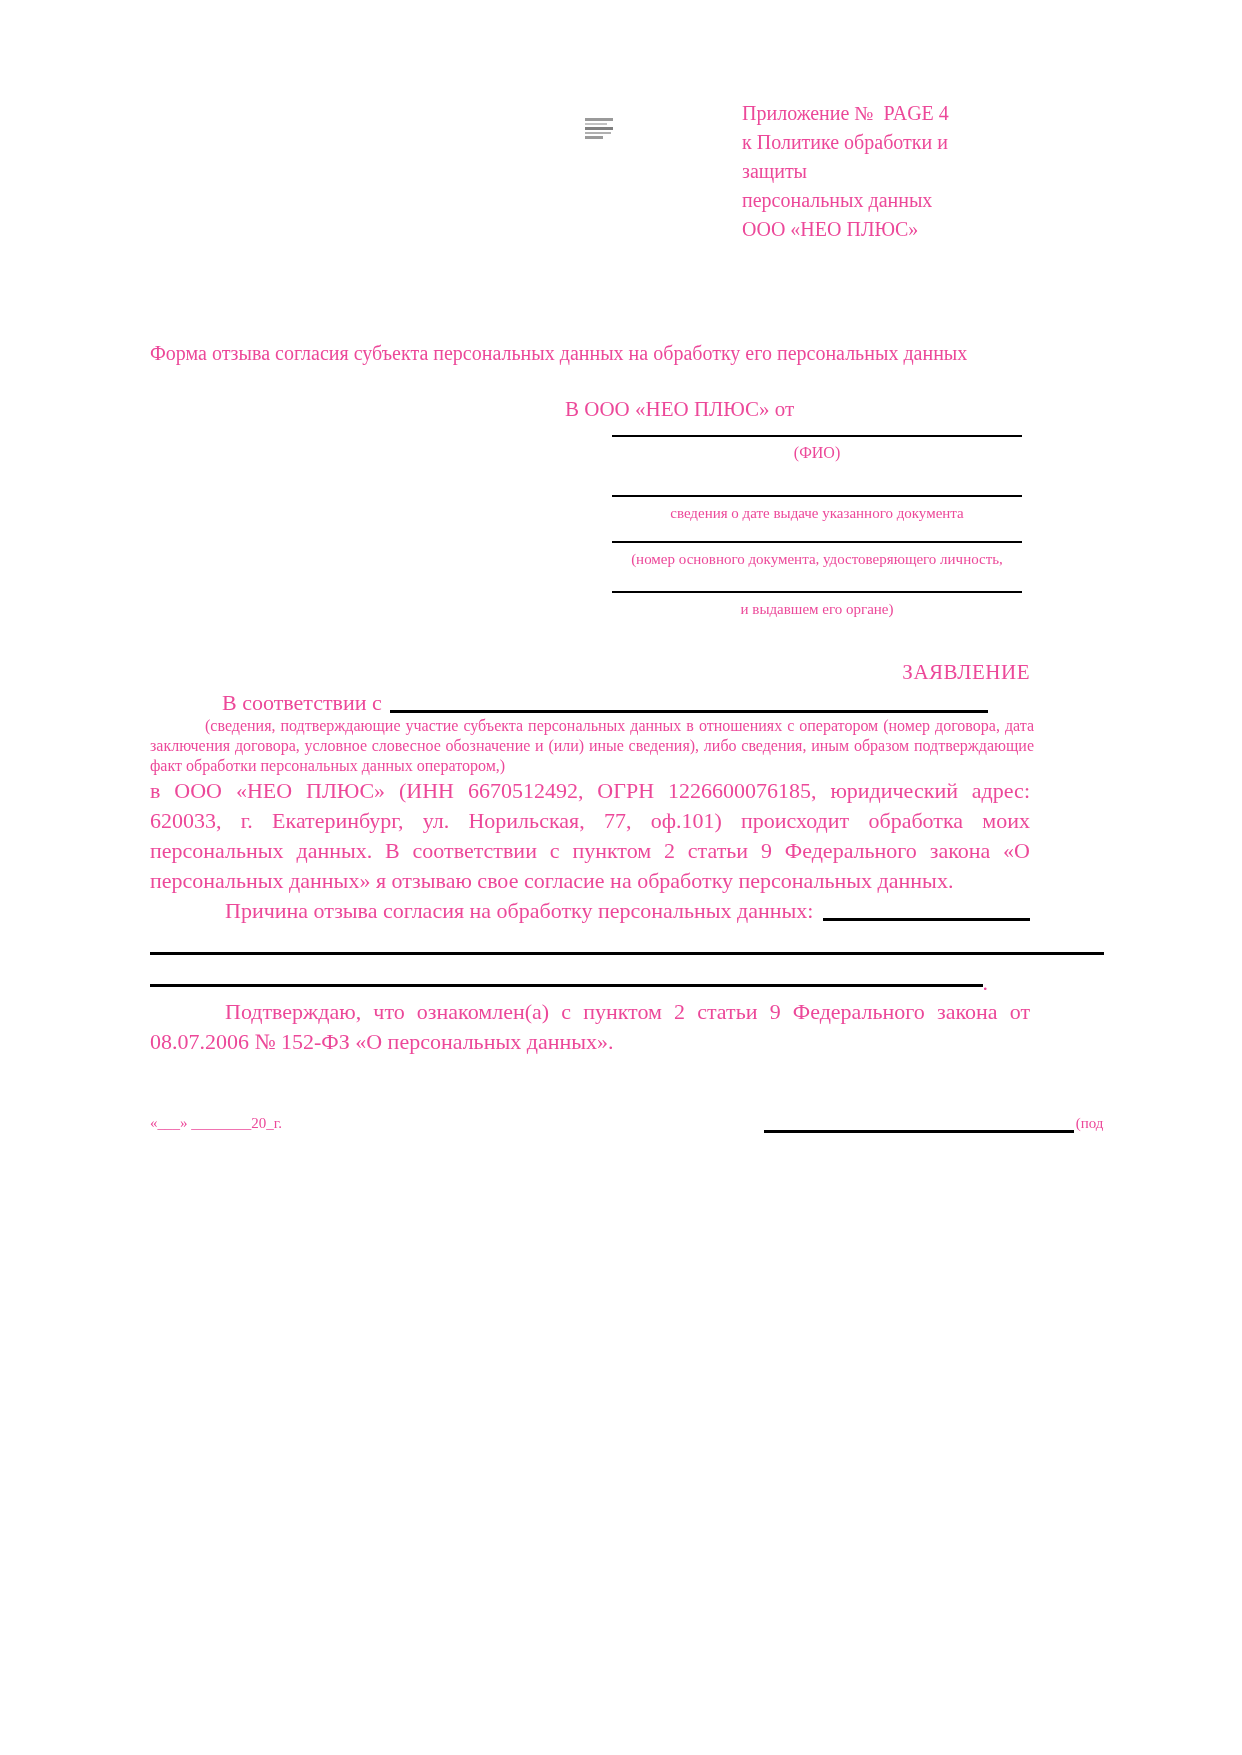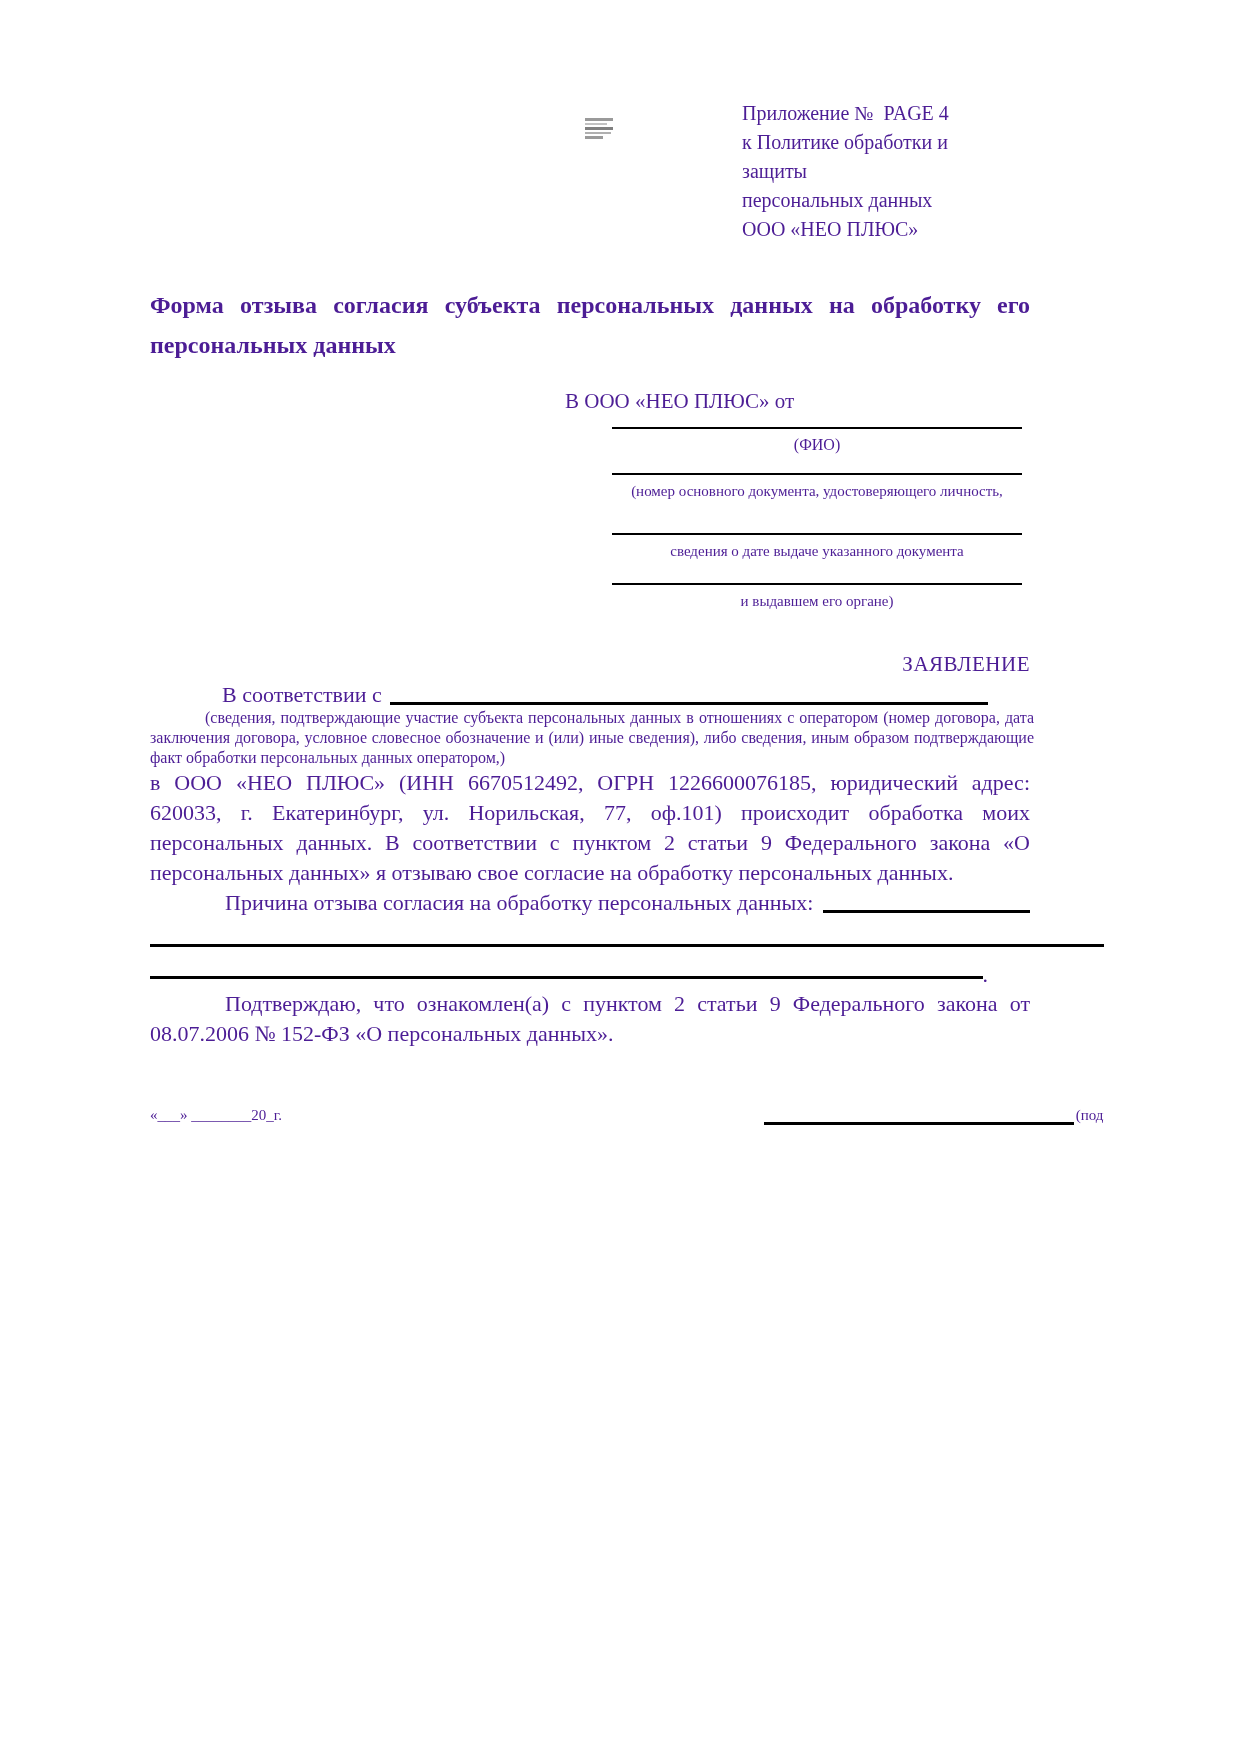--- a/index.html
+++ b/index.html
@@ -1,37 +1,37 @@
 <!DOCTYPE html>
 <html><head>
 <meta charset="utf-8">
 <style>
   * { margin:0; padding:0; box-sizing:border-box; }
   html,body { background:#ffffff; }
   .page {
     position:relative;
     width:1104px; height:1755px;
     background:#fff;
-    color:#4c1d95;
+    color:#ec4899;
     font-family:"Liberation Serif","DejaVu Serif",serif;
     padding:0 116px 0 150px;
     overflow:hidden;
   }
   
   .artifact { position:absolute; left:585px; top:118px; width:30px; height:24px; }
   .artifact i { display:block; margin-bottom:2px; }
   .artifact i:nth-child(1){ height:3px; width:28px; background:#9a9a9a; }
   .artifact i:nth-child(2){ height:2px; width:22px; background:#c2c2c2; }
   .artifact i:nth-child(3){ height:3px; width:28px; background:#808080; }
   .artifact i:nth-child(4){ height:2px; width:26px; background:#b0b0b0; }
   .artifact i:nth-child(5){ height:3px; width:18px; background:#9a9a9a; }
 
   .header-right { margin-top:99px; margin-left:592px; font-size:20px; line-height:29px; }
 
-  .title { margin-top:41px; width:880px; font-size:24px; font-weight:bold; line-height:40px; text-align:justify; }
+  .title { margin-top:89px; width:880px; font-size:20px; font-weight:normal; line-height:40px; text-align:justify; }
 
   .to-line { margin-top:22px; margin-left:415px; font-size:21px; line-height:28px; }
 
   .field { margin-left:462px; width:410px; text-align:center; }
   .fline { height:0; border-bottom:2px solid #000; }
   .fcap  { margin-top:6px; line-height:20px; font-size:15px; }
   .fcap.fio { font-size:16px; }
   .f1 { margin-top:12px; }
   .f2 { margin-top:18px; }
   .f3 { margin-top:32px; }
@@ -86,28 +86,28 @@
 
   <div class="title">Форма отзыва согласия субъекта персональных данных на обработку его персональных данных</div>
 
   <div class="to-line">В ООО «НЕО ПЛЮС» от</div>
 
   <div class="field f1">
     <div class="fline"></div>
     <div class="fcap fio">(ФИО)</div>
   </div>
 
+  <div class="field f3">
+    <div class="fline"></div>
+    <div class="fcap">сведения о дате выдаче указанного документа</div>
+  </div>
+
   <div class="field f2">
     <div class="fline"></div>
     <div class="fcap">(номер основного документа, удостоверяющего личность,</div>
-  </div>
-
-  <div class="field f3">
-    <div class="fline"></div>
-    <div class="fcap">сведения о дате выдаче указанного документа</div>
   </div>
 
   <div class="field f4">
     <div class="fline"></div>
     <div class="fcap">и выдавшем его органе)</div>
   </div>
 
   <div class="stmt-head">ЗАЯВЛЕНИЕ</div>
 
   <div class="intro">

